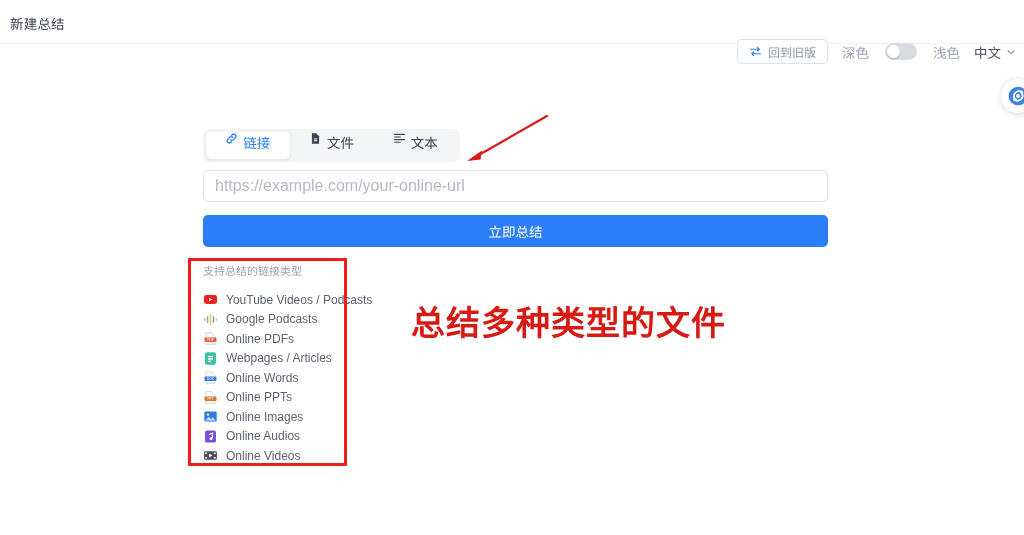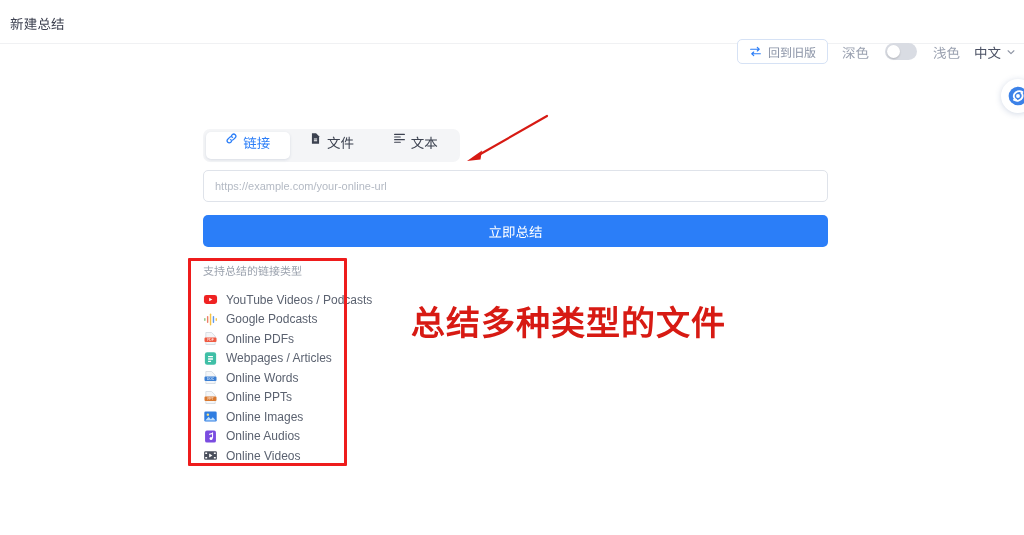--- a/index.html
+++ b/index.html
@@ -78,21 +78,21 @@
   }
   .tab .t-ico { width: 13px; height: 13px; display:block; }
 
   
   .url-input {
     position: absolute; left: 203px; top: 170px;
     width: 625px; height: 32px;
     border: 1px solid #dfe3ea; border-radius: 5px;
     background: #fff; padding: 0 11px;
     font-family: "Liberation Sans", sans-serif;
-    font-size: 11px; color: #33383f;
+    font-size: 16px; color: #33383f;
     outline: none;
   }
   .url-input::placeholder { color: #b4bac4; }
 
   
   .submit-btn {
     position: absolute; left: 203px; top: 215px;
     width: 625px; height: 32px;
     background: #2b7ef8; border: none; border-radius: 5px;
     color: #fff; font-size: 13.5px;

